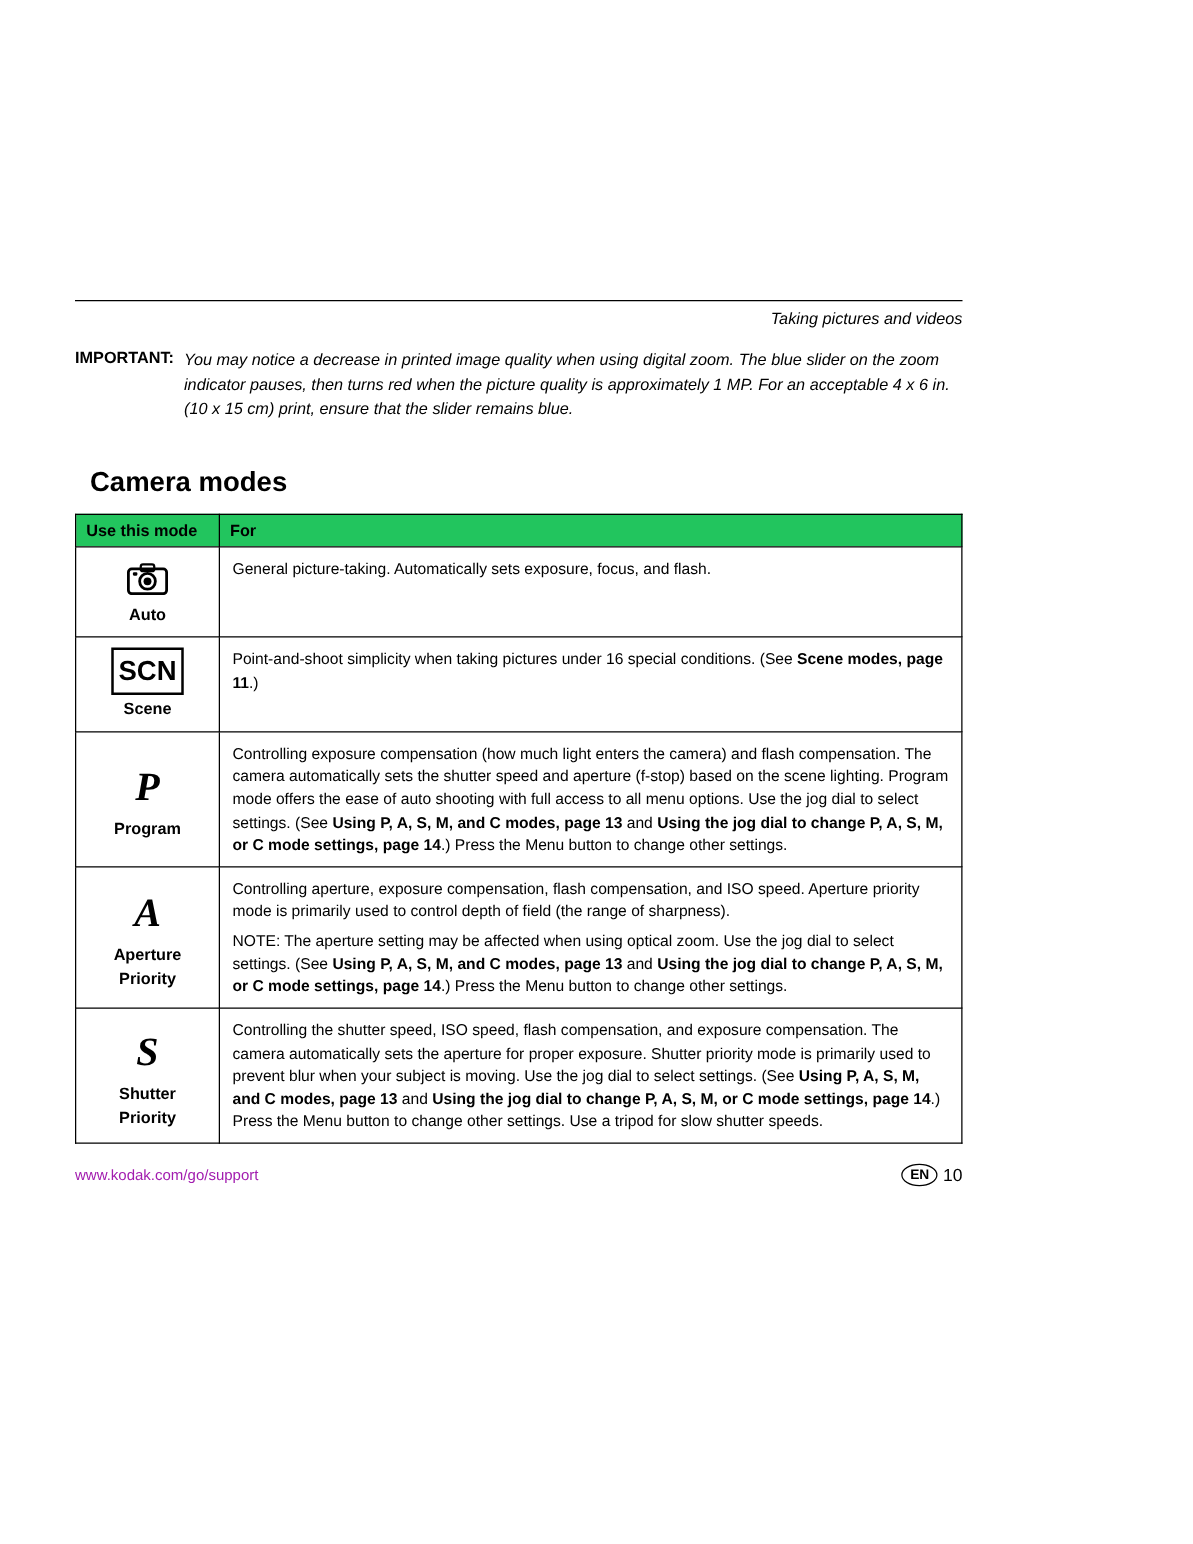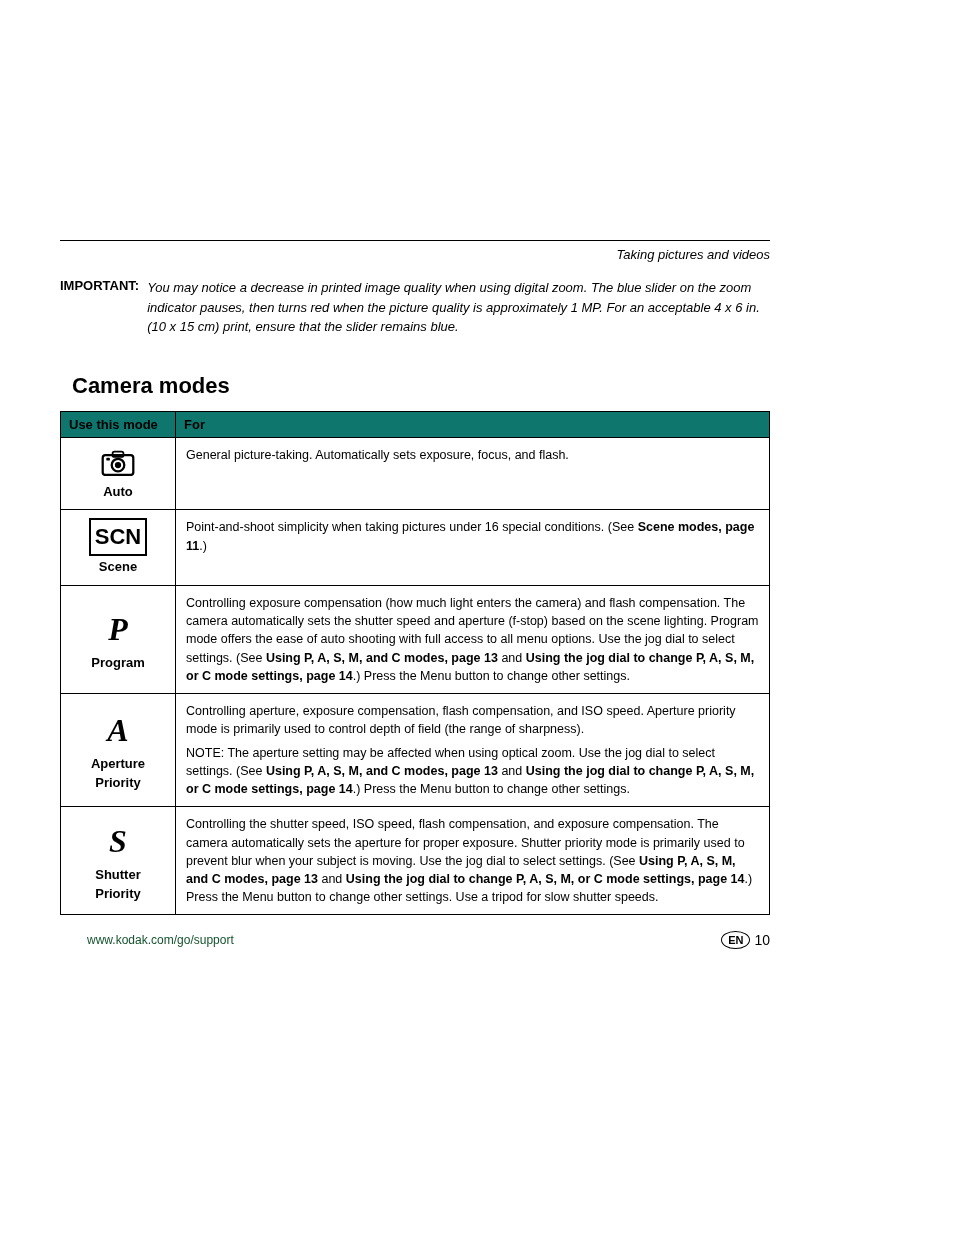--- a/index.html
+++ b/index.html
@@ -72,21 +72,21 @@
 
     
     .modes-table {
       margin: 0 60px;
       border-collapse: collapse;
       width: calc(100% - 120px);
       border: 1px solid #000;
     }
 
     .modes-table th {
-      background: #0f766e;
+      background: #22c55e;
       border: 1px solid #000;
       padding: 5px 8px;
       font-size: 13px;
       font-weight: bold;
       text-align: left;
     }
 
     .modes-table td {
       border: 1px solid #000;
       padding: 8px 8px;
@@ -133,22 +133,21 @@
     
     .footer {
       padding: 16px 60px;
       display: flex;
       align-items: center;
       justify-content: space-between;
     }
 
     .footer-url {
       font-size: 12px;
-      color: #14532d;
-      margin-left: 27px;
+      color: #a21caf;
     }
 
     .footer-page {
       display: flex;
       align-items: center;
       gap: 4px;
       font-size: 13px;
     }
 
     .footer-en-badge {

